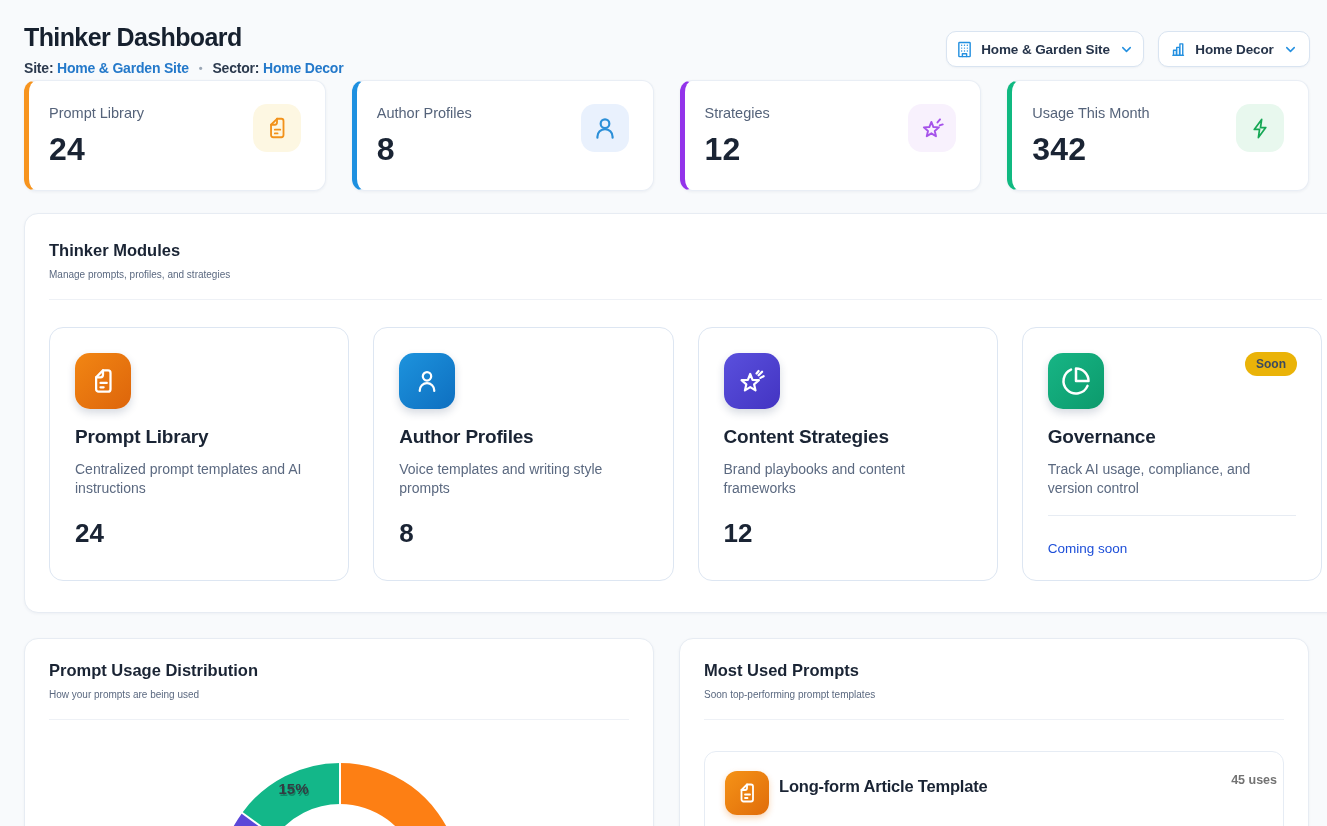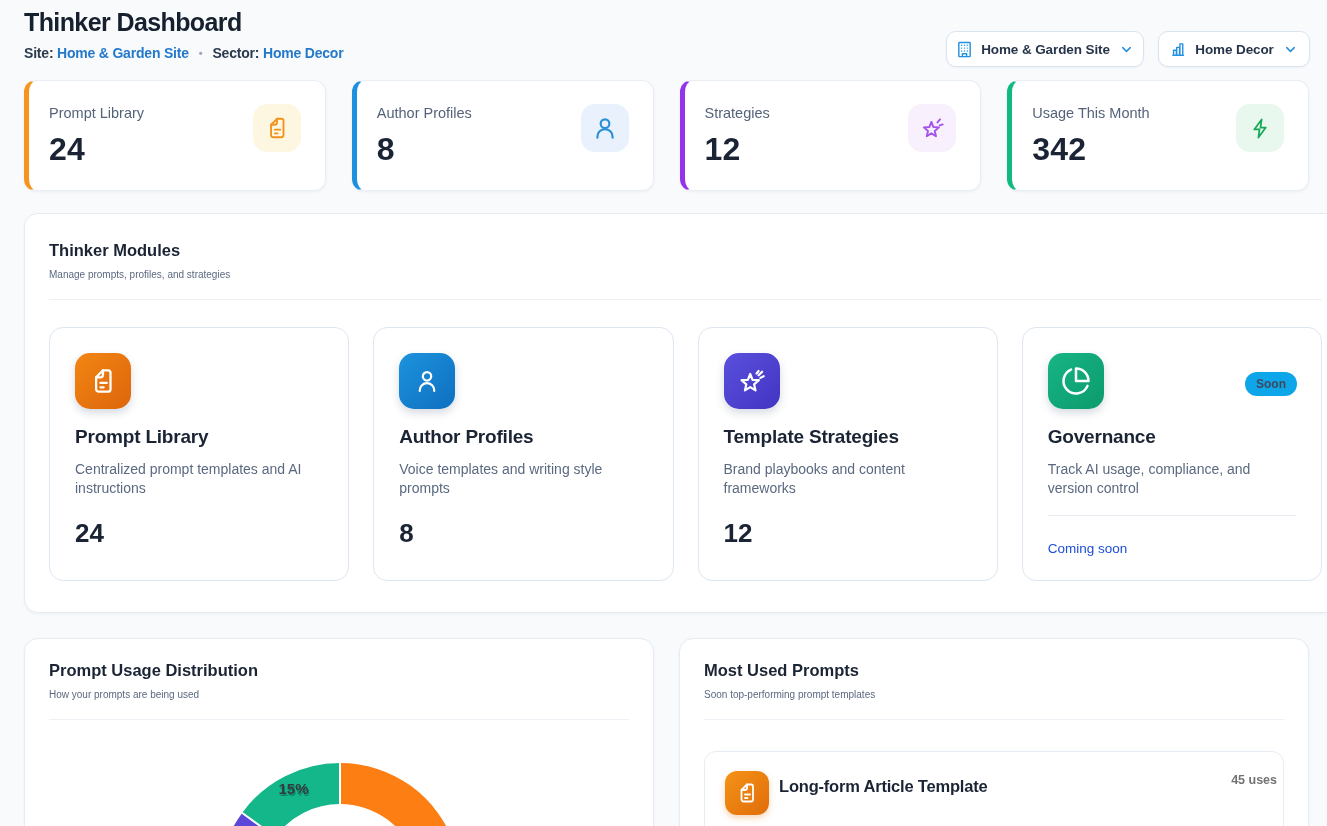--- a/index.html
+++ b/index.html
@@ -1,19 +1,19 @@
 <!DOCTYPE html>
 <html><head>
 <meta charset="utf-8">
 <style>
 * { margin:0; padding:0; box-sizing:border-box; }
 html,body { width:1327px; height:826px; overflow:hidden; }
 body { background:#f8fafc; font-family:"Liberation Sans", sans-serif; color:#1b2537; }
 .page { padding:0; position:relative; width:1327px; height:826px; }
-.hdr { position:absolute; left:24px; top:8px; }
+.hdr { position:absolute; left:24px; top:23px; }
 h1 { font-size:25px; font-weight:bold; color:#16202e; letter-spacing:-0.6px; }
 .siterow { margin-top:8px; font-size:14px; font-weight:bold; color:#2c3a4e; letter-spacing:-0.2px; }
 .siterow a { color:#2479ca; text-decoration:none; }
 .siterow .dot { color:#9aa6b5; margin:0 10px; font-size:11px; vertical-align:1px; }
 .btns { position:absolute; top:31px; right:17px; display:flex; gap:14px; }
 .btn { height:36px; justify-content:center; background:#fff; border:1px solid #d9e4f1; border-radius:10px; display:flex; align-items:center; padding:0 6px; font-size:13.5px; font-weight:bold; color:#26344a; box-shadow:0 1px 2px rgba(30,50,90,.05); white-space:nowrap; letter-spacing:-0.1px; }
 .btn svg { margin-right:8px; }
 .btn .chev { margin-left:9px; margin-right:0; }
 
 .stats { position:absolute; left:24px; top:80px; width:1285px; display:grid; grid-template-columns:repeat(4,1fr); gap:26px; }
@@ -27,21 +27,21 @@
 .phead { padding:27px 24px 0 24px; }
 .ptitle { font-size:16.5px; font-weight:bold; color:#1a2434; }
 .psub { font-size:10px; color:#5b6980; margin-top:9px; }
 .pdiv { border-top:1px solid #eef1f6; margin-top:19px; }
 .mgrid { display:grid; grid-template-columns:repeat(4,1fr); gap:24px; padding:27px 24px 0 24px; }
 .mcard { position:relative; background:#fff; border:1px solid #dde6f2; border-radius:14px; height:254px; padding:25px; }
 .mic { width:56px; height:56px; border-radius:15px; display:flex; align-items:center; justify-content:center; box-shadow:0 4px 8px rgba(30,50,90,.18); }
 .mcard h3 { font-size:19px; font-weight:bold; color:#1a2434; margin-top:17px; letter-spacing:-0.2px; }
 .mcard p { font-size:14px; color:#5b6980; line-height:19px; margin-top:12px; }
 .mcard .cnt { font-size:26px; font-weight:bold; color:#1a2434; margin-top:20px; }
-.soon { position:absolute; top:24px; right:24px; background:#0ea5e9; color:#3c4a5e; font-size:12px; font-weight:bold; border-radius:12px; padding:5px 11px;margin-top:20px; }
+.soon { position:absolute; top:24px; right:24px; background:#eab308; color:#3c4a5e; font-size:12px; font-weight:bold; border-radius:12px; padding:5px 11px; }
 .gdiv { border-top:1px solid #e7ecf3; margin-top:17px; }
 .coming { font-size:13.5px; color:#1d4ed8; margin-top:25px; }
 
 .bleft { left:24px; top:638px; width:630px; height:210px; overflow:hidden; }
 .bleft .phead, .bright .phead { padding-top:22px; }
 .bright { left:679px; top:638px; width:630px; height:210px; overflow:hidden; }
 .prompt-item { position:absolute; left:24px; right:24px; top:112px; height:100px; border:1px solid #e6ecf4; border-radius:12px; background:#fff; padding:19px 16px 0 20px; }
 .pi-ic { position:absolute; left:20px; top:19px; width:44px; height:44px; border-radius:12px; background:linear-gradient(135deg,#f59317 0%,#e06c0a 100%); display:flex; align-items:center; justify-content:center; box-shadow:0 3px 6px rgba(230,120,20,.3); }
 .pi-t { margin-left:54px; font-size:16.5px; font-weight:bold; color:#1a2434; margin-top:6px; letter-spacing:-0.2px; }
 .pi-s { margin-left:54px; font-size:13.5px; color:#5b6980; margin-top:5px; }
@@ -151,21 +151,21 @@
         <p>Voice templates and writing style prompts</p>
         <div class="cnt">8</div>
       </div>
       <div class="mcard">
         <div class="mic" style="background:linear-gradient(135deg,#5a50dd 0%,#4334c2 100%);">
           <svg width="31" height="31" viewBox="0 0 24 24" fill="none" stroke="#fff" stroke-width="1.7" stroke-linecap="round" stroke-linejoin="round">
               <path d="M11 6.2 L12.8 10.7 L17.7 11 L14 14.2 L15.1 18.9 L11 16.3 L6.9 18.9 L8 14.2 L4.3 11 L9.2 10.7 Z"></path>
               <path d="M15.9 5.8l1.6-1.9M17.5 7.2l2.7-2.8M18.9 9.2l2.5-1.3"></path>
             </svg>
         </div>
-        <h3>Template Strategies</h3>
+        <h3>Content Strategies</h3>
         <p>Brand playbooks and content frameworks</p>
         <div class="cnt">12</div>
       </div>
       <div class="mcard">
         <div class="mic" style="background:linear-gradient(135deg,#17b585 0%,#0c9a6c 100%);">
           <svg width="30" height="30" viewBox="0 0 24 24" fill="none" stroke="#fff" stroke-width="2" stroke-linecap="round" stroke-linejoin="round">
               <path d="M21.21 15.89A10 10 0 1 1 8 2.83"></path>
               <path d="M22 12A10 10 0 0 0 12 2v10z"></path>
             </svg>
         </div>

